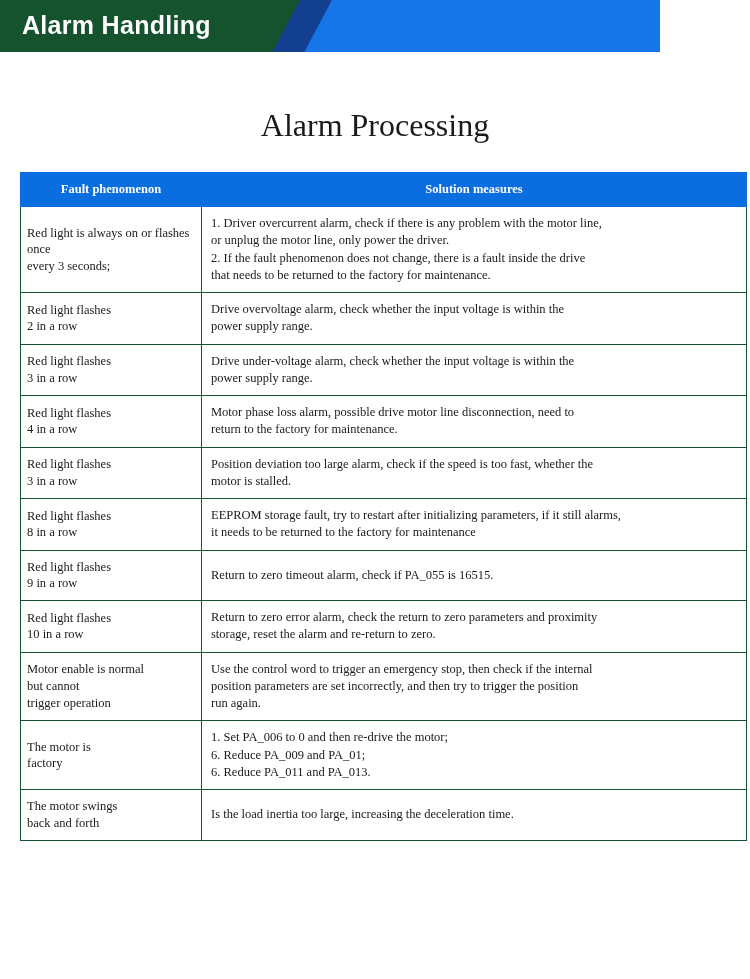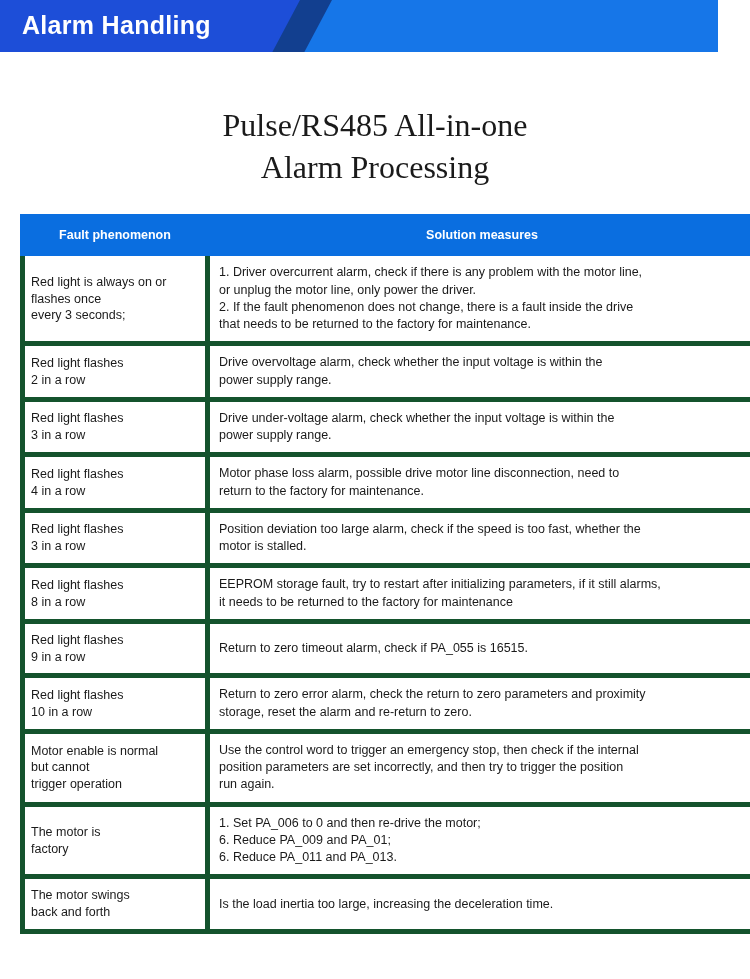--- a/index.html
+++ b/index.html
@@ -11,23 +11,23 @@
     height: 979px;
     background: #ffffff;
     font-family: "Liberation Sans", sans-serif;
     overflow: hidden;
     position: relative;
   }
 
   
   .header {
     position: relative;
-    width: 718px;
+    width: 660px;
     height: 52px;
-    background: #1d4ed8;
+    background: #14532d;
     overflow: hidden;
   }
   .header .dark-wedge {
     position: absolute;
     top: 0;
     left: 300px;
     width: 70px;
     height: 52px;
     background: #123f8f;
     transform: skewX(-28deg);
@@ -73,22 +73,23 @@
     margin: 26px 20px 0 20px;
     width: 710px;
   }
   table.alarm-table {
     border-collapse: collapse;
     width: 710px;
     table-layout: fixed;
   }
   table.alarm-table th,
   table.alarm-table td {
-    border: 5px solid #14532d;
+    border: 1px solid #14532d;
     vertical-align: middle;
+    font-family: Liberation Serif, serif;
   }
   table.alarm-table thead th {
     background: #0a6ee0;
     color: #ffffff;
     font-size: 12.5px;
     font-weight: bold;
     padding: 9px 4px;
     text-align: center;
     border-color: #0a6ee0;
   }
@@ -114,21 +115,20 @@
 </head>
 <body>
 
 <div class="header">
   <div class="dark-wedge"></div>
   <div class="light-wedge"></div>
   <div class="header-title">Alarm Handling</div>
 </div>
 
 <div class="doc-title">
-  <span class="line">Pulse/RS485 All-in-one</span>
   <span class="line">Alarm Processing</span>
 </div>
 
 <div class="table-wrap">
   <table class="alarm-table">
     <thead>
       <tr>
         <th class="col-phenomenon">Fault phenomenon</th>
         <th class="col-solution">Solution measures</th>
       </tr>

